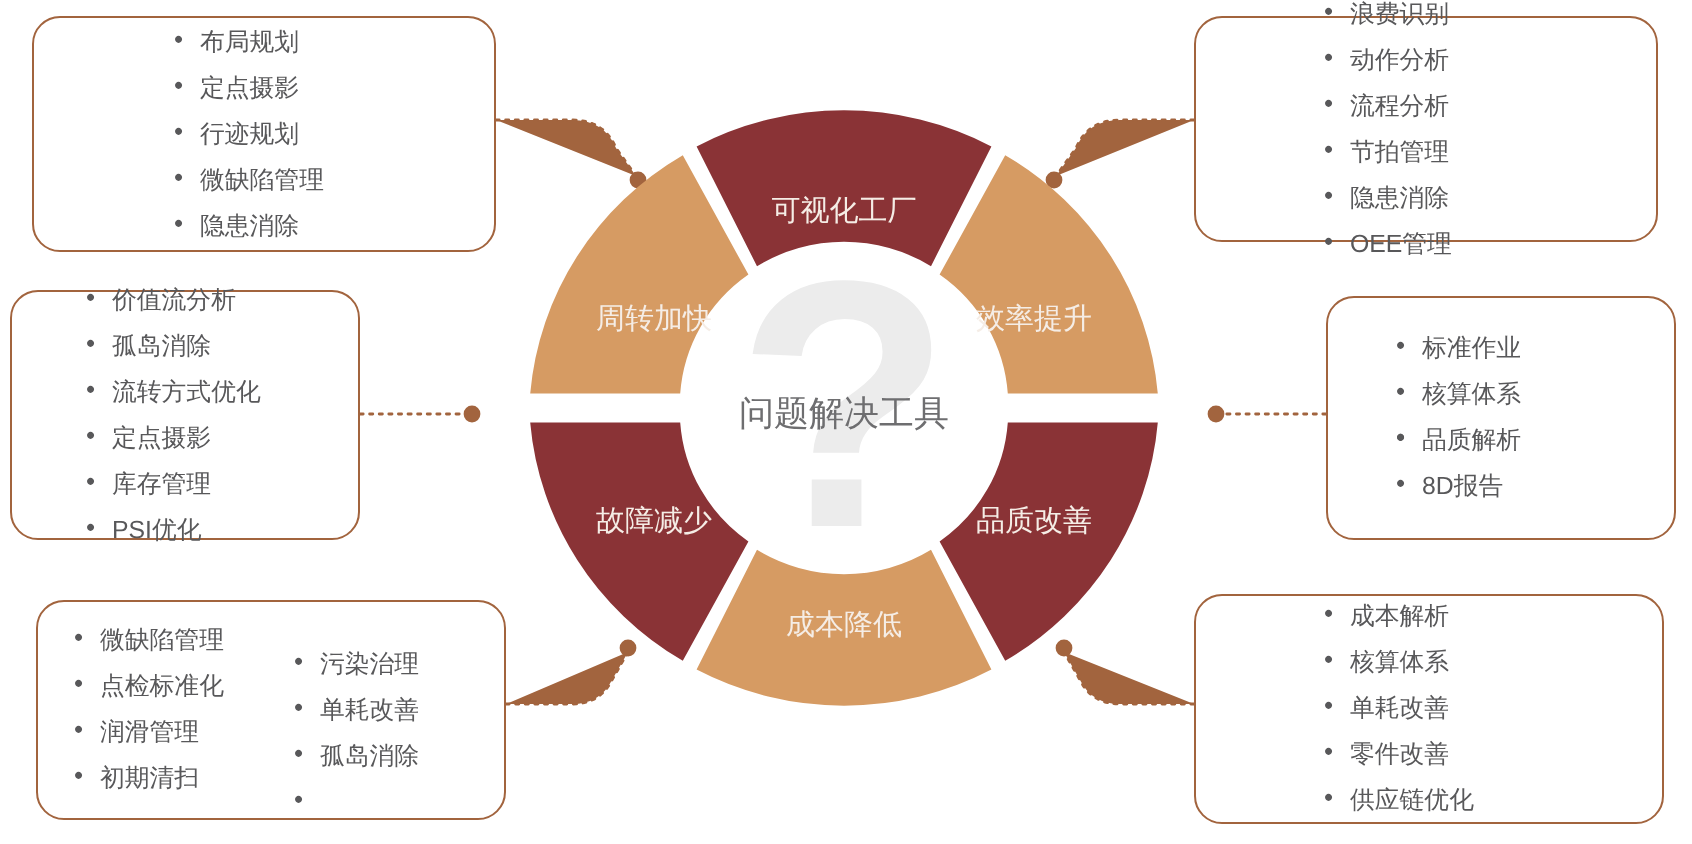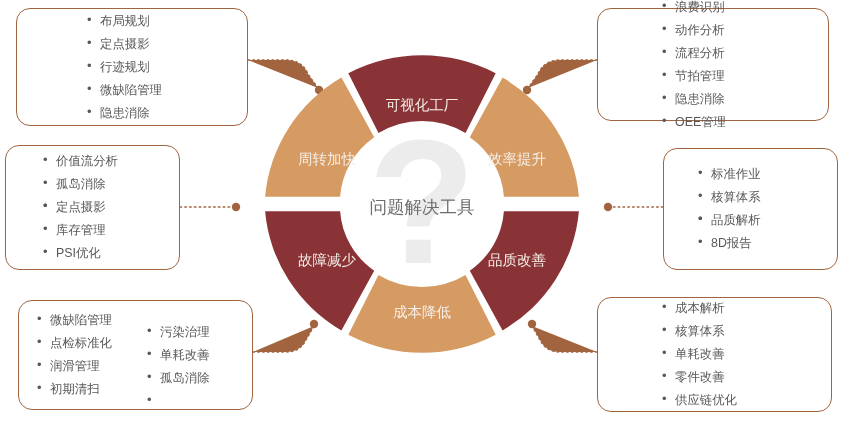--- a/index.html
+++ b/index.html
@@ -222,21 +222,21 @@
       </div>
     </div>
   </div>
 
   <div class="infobox" id="box-ml" style="border-color: rgb(162, 100, 62);">
     <div class="inner">
       <div class="cols">
         <div class="col c1">
           <div class="item" style="color: rgb(88, 88, 90);"><span class="bullet" style="color: rgb(88, 88, 90);">•</span><span class="txt">价值流分析</span></div>
           <div class="item" style="color: rgb(88, 88, 90);"><span class="bullet" style="color: rgb(88, 88, 90);">•</span><span class="txt">孤岛消除</span></div>
-          <div class="item" style="color: rgb(88, 88, 90);"><span class="bullet" style="color: rgb(88, 88, 90);">•</span></div>
+          <div class="item" style="color: rgb(88, 88, 90);"><span class="bullet" style="color: rgb(88, 88, 90);">•</span><span class="txt">流转方式优化</span></div>
           <div class="item" style="color: rgb(88, 88, 90);"><span class="bullet" style="color: rgb(88, 88, 90);">•</span><span class="txt">定点摄影</span></div>
           <div class="item" style="color: rgb(88, 88, 90);"><span class="bullet" style="color: rgb(88, 88, 90);">•</span><span class="txt">库存管理</span></div>
           <div class="item" style="color: rgb(88, 88, 90);"><span class="bullet" style="color: rgb(88, 88, 90);">•</span><span class="txt">PSI优化</span></div>
         </div>
       </div>
     </div>
   </div>
 
   <div class="infobox" id="box-bl" style="border-color: rgb(162, 100, 62);">
     <div class="inner">

